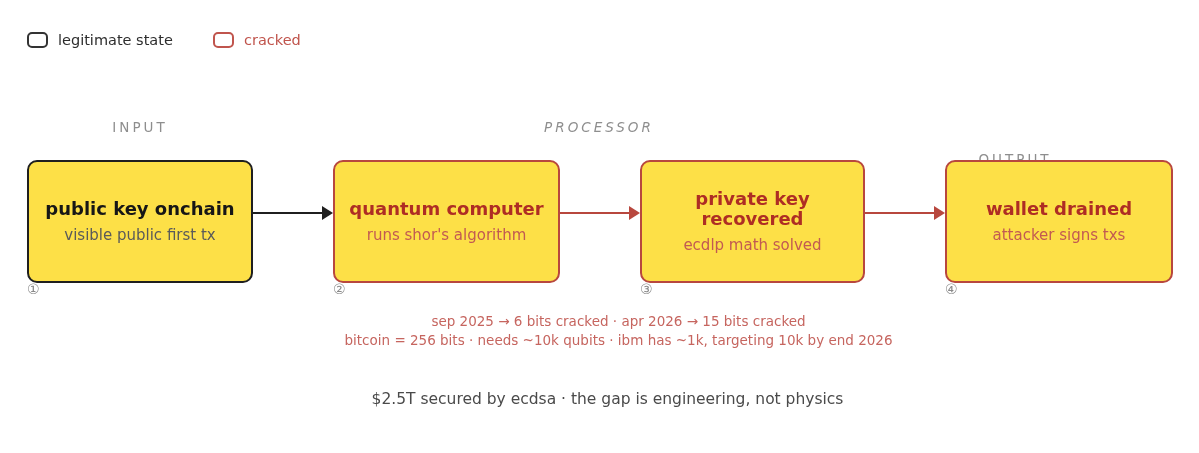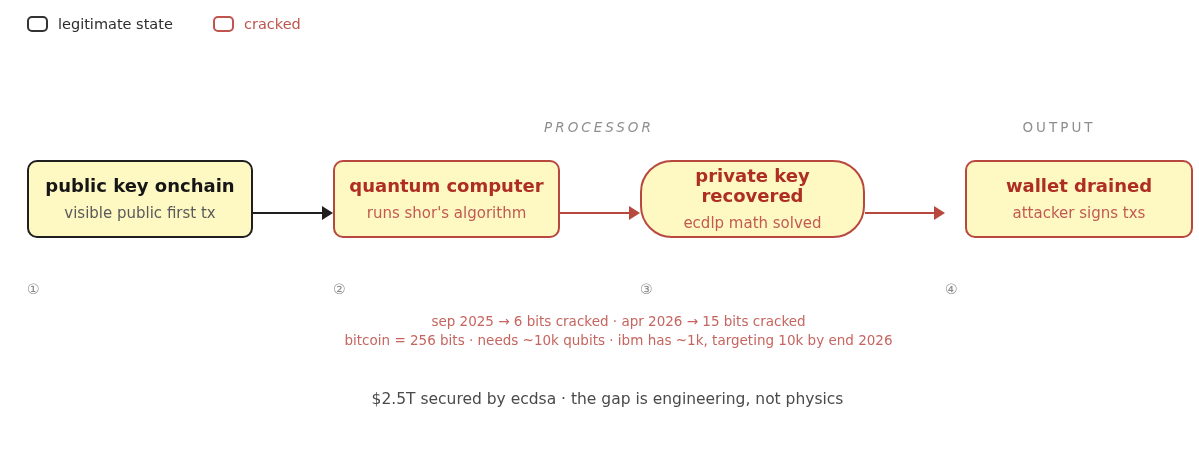--- a/index.html
+++ b/index.html
@@ -4,48 +4,48 @@
 <style>
   html,body{margin:0;padding:0;background:#ffffff;}
   .canvas{
     position:relative;
     width:1199px;height:453px;
     background:#ffffff;
     font-family:"DejaVu Sans","Liberation Sans",sans-serif;
     overflow:hidden;
   }
   
-  .legend-item{position:absolute;top:16px;display:flex;gap:10px;}
+  .legend-item{position:absolute;top:32px;display:flex;gap:10px;}
   .legend-item.li-0{left:27px;}
   .legend-item.li-1{left:213px;}
   .swatch{display:inline-block;width:17px;height:12px;border-radius:5px;background:#fff;}
   .swatch-dark{border:2px solid #333333;}
   .swatch-red{border:2px solid #c0554d;}
   .legend-label{font-size:14.5px;color:#2d2d2d;}
   .legend-label.red{color:#c0544c;}
   
   .section-header{
     position:absolute;top:119px;
     font-size:13.5px;letter-spacing:3px;color:#8e8e8e;
     text-align:center;
   }
   .sh-0{left:27px;width:226px;}
   .sh-1{left:333px;width:532px;font-style:italic;}
-  .sh-2{left:945px;width:228px;}
+  .sh-2{left:901px;width:228px;margin-top:32px;}
   
   .node{
-    position:absolute;top:160px;height:78px;
-    box-sizing:border-box;border-radius:10px;background:#fef9c3;
+    position:absolute;top:160px;height:123px;
+    box-sizing:border-box;border-radius:10px;background:#fde047;
     display:flex;flex-direction:column;align-items:center;justify-content:center;
     text-align:center;
   }
   .node-0{left:27px;width:226px;border:2px solid #1f1f1f;}
   .node-1{left:333px;width:227px;}
-  .node-2{left:640px;width:225px;border-radius:32px;}
-  .node-3{left:965px;width:228px;}
+  .node-2{left:640px;width:225px;}
+  .node-3{left:945px;width:228px;}
   .node.attack{border:2px solid #b8473e;}
   .node-title{font-size:18px;font-weight:bold;color:#161616;line-height:1.1;}
   .node.attack .node-title{color:#ae2d24;}
   .node-subtitle{font-size:15px;color:#5a5a5a;margin-top:8px;}
   .node.attack .node-subtitle{color:#c25a52;}
   
   .step-num{position:absolute;top:281px;font-size:14px;color:#8a8a8a;}
   .st-0{left:27px;}
   .st-1{left:333px;}
   .st-2{left:640px;}
@@ -84,20 +84,21 @@
 
   <div class="legend-item li-0">
     <span class="swatch swatch-dark"></span>
     <span class="legend-label">legitimate state</span>
   </div>
   <div class="legend-item li-1">
     <span class="swatch swatch-red"></span>
     <span class="legend-label red">cracked</span>
   </div>
 
+  <div class="section-header sh-0">INPUT</div>
   <div class="section-header sh-1">PROCESSOR</div>
   <div class="section-header sh-2">OUTPUT</div>
 
   <div class="node node-0">
     <div class="node-title">public key onchain</div>
     <div class="node-subtitle">visible public first tx</div>
   </div>
   <div class="node node-1 attack">
     <div class="node-title">quantum computer</div>
     <div class="node-subtitle">runs shor's algorithm</div>

